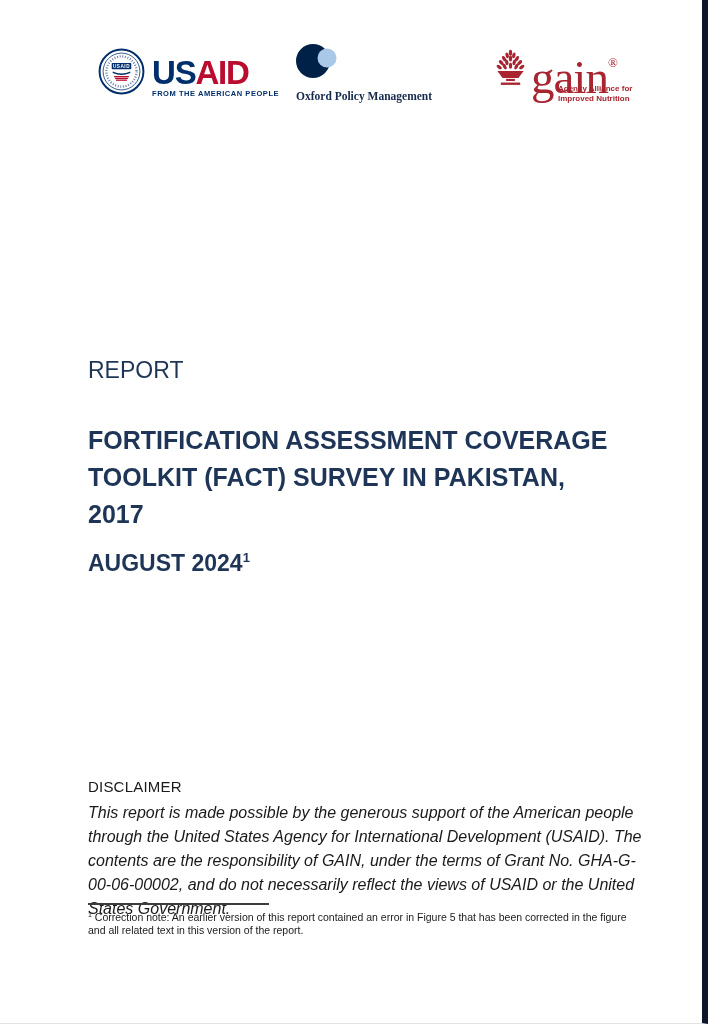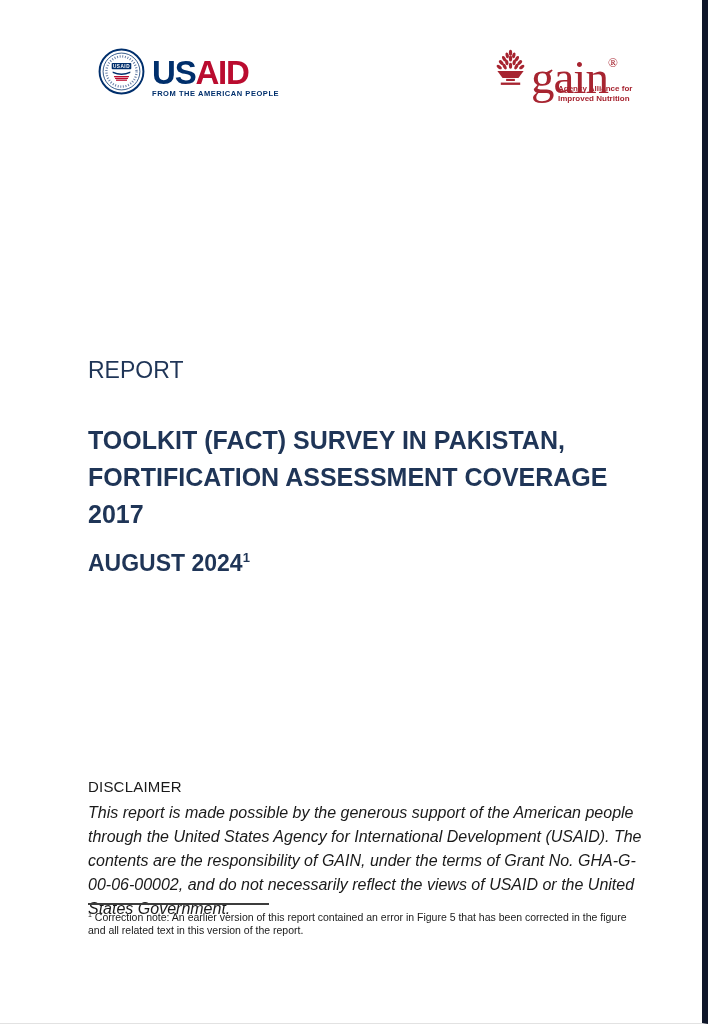--- a/index.html
+++ b/index.html
@@ -102,20 +102,27 @@
       <rect x="16.4" y="28.6" width="15.2" height="1.3" fill="#ba0c2f"></rect>
       <rect x="17.4" y="30.4" width="13.2" height="1.3" fill="#ba0c2f"></rect>
       <rect x="18.4" y="32.2" width="11.2" height="1.3" fill="#ba0c2f"></rect>
     </svg>
     <div class="usaid-text-block">
       <div class="usaid-wordmark"><span class="us">US</span><span class="aid">AID</span></div>
       <div class="usaid-tagline">FROM THE AMERICAN PEOPLE</div>
     </div>
   </div>
 
+  <div class="opm-logo">
+    <svg width="42" height="35" viewBox="0 0 42 35">
+      <circle cx="17" cy="17" r="17" fill="#002147"></circle>
+      <circle cx="31" cy="14" r="9.5" fill="#a9c7e6"></circle>
+    </svg>
+    <div class="opm-name">Oxford Policy Management</div>
+  </div>
 
   <div class="gain-logo">
     <svg class="gain-icon" width="33" height="40" viewBox="0 0 34 40">
       <g fill="#a72430">
         <ellipse cx="17" cy="4.2" rx="1.7" ry="3.1"></ellipse>
         <ellipse cx="13.6" cy="7" rx="1.7" ry="3.1" transform="rotate(-14 13.6 7)"></ellipse>
         <ellipse cx="20.4" cy="7" rx="1.7" ry="3.1" transform="rotate(14 20.4 7)"></ellipse>
         <ellipse cx="10.4" cy="10.5" rx="1.7" ry="3.1" transform="rotate(-28 10.4 10.5)"></ellipse>
         <ellipse cx="17" cy="10.2" rx="1.7" ry="3.1"></ellipse>
         <ellipse cx="23.6" cy="10.5" rx="1.7" ry="3.1" transform="rotate(28 23.6 10.5)"></ellipse>
@@ -136,22 +143,22 @@
     <div class="gain-wordmark"><span>gain</span><span class="gain-reg">®</span></div>
     <div class="gain-tagline">
       <div>Agency Alliance for</div>
       <div>Improved Nutrition</div>
     </div>
   </div>
 
   <div class="report-label">REPORT</div>
 
   <div class="main-title">
+    <div>FORTIFICATION ASSESSMENT COVERAGE</div>
     <div>TOOLKIT (FACT) SURVEY IN PAKISTAN,</div>
-    <div>FORTIFICATION ASSESSMENT COVERAGE</div>
     <div>2017</div>
   </div>
 
   <div class="date-line"><span>AUGUST 2024</span><sup>1</sup></div>
 
   <div class="disclaimer-heading">DISCLAIMER</div>
   <div class="disclaimer-body">This report is made possible by the generous support of the American people through the United States Agency for International Development (USAID). The contents are the responsibility of GAIN, under the terms of Grant No. GHA-G-00-06-00002, and do not necessarily reflect the views of USAID or the United States Government.</div>
 
   <div class="footnote-rule"></div>
   <div class="footnote"><sup>1</sup><span> Correction note: An earlier version of this report contained an error in Figure 5 that has been corrected in the figure and all related text in this version of the report.</span></div>

